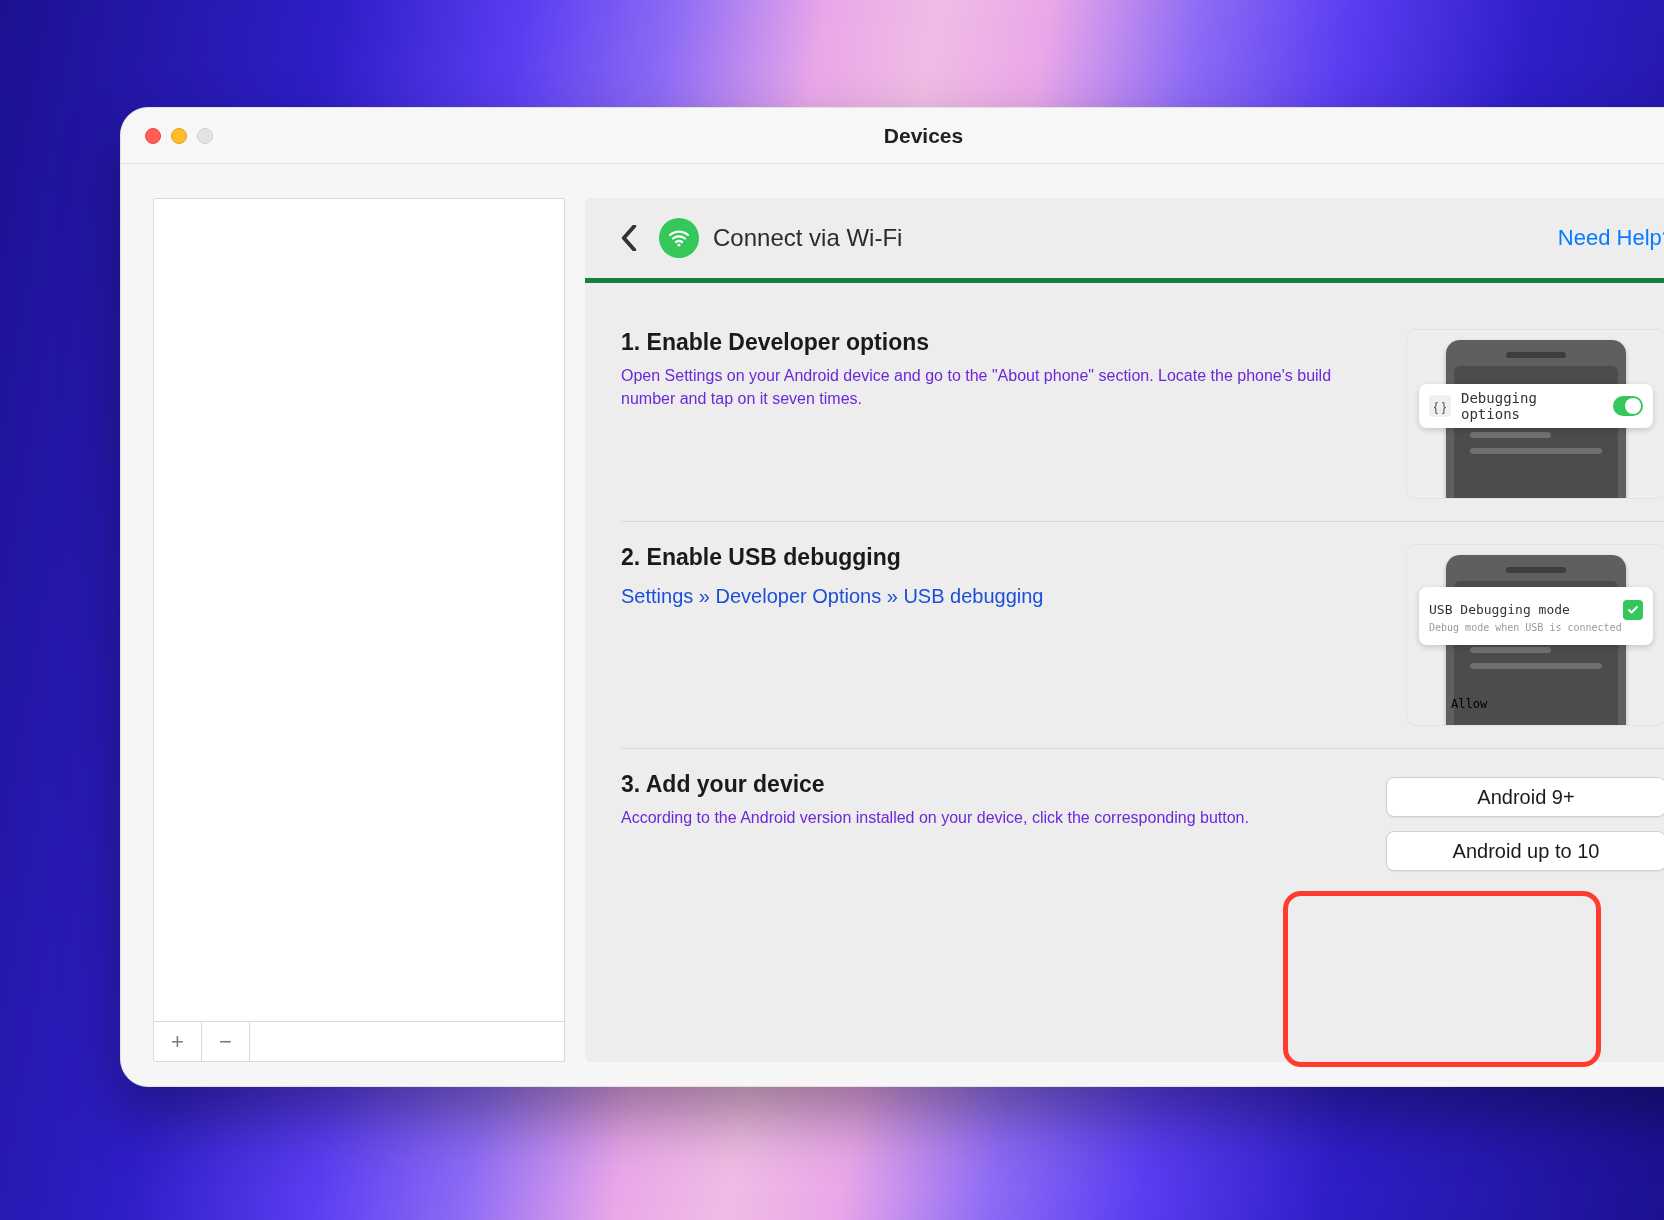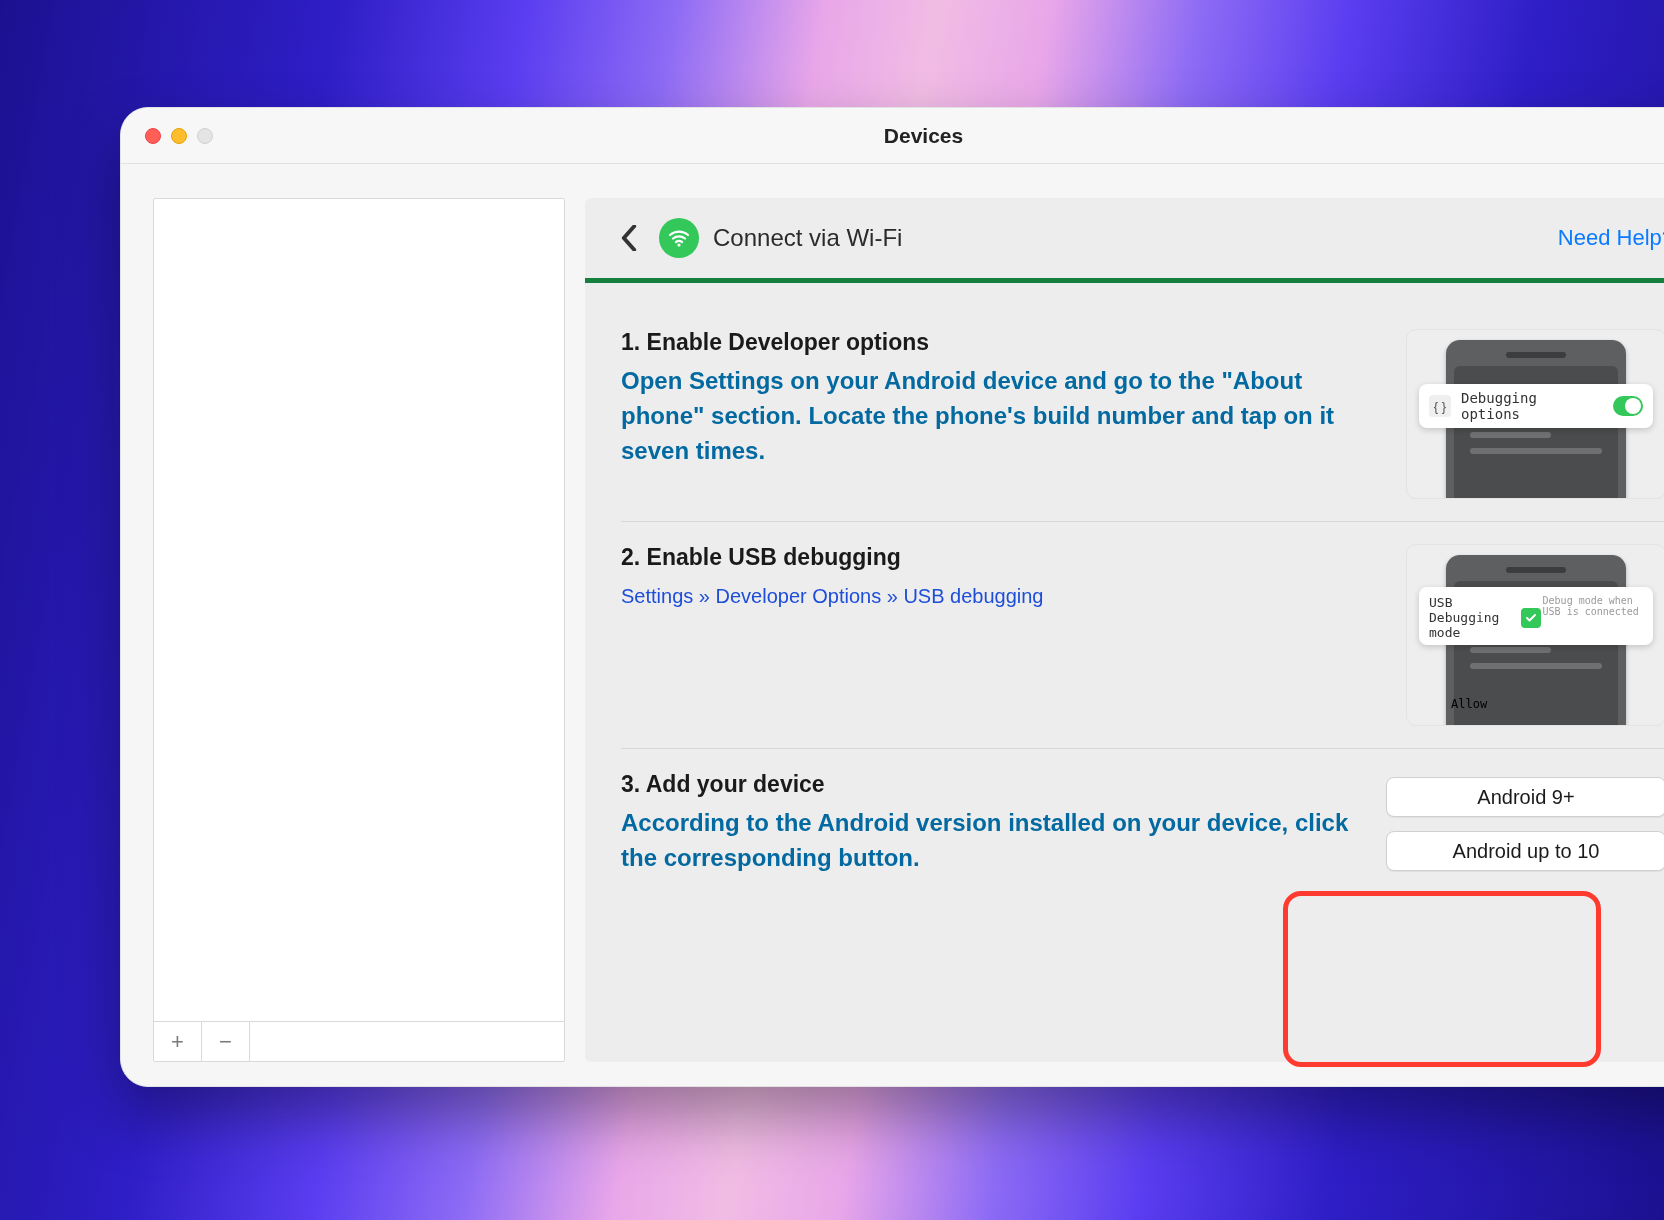--- a/index.html
+++ b/index.html
@@ -50,42 +50,42 @@
                 display:flex; align-items:center; justify-content:center; }
   .wifi-badge svg { width:24px; height:24px; }
   .main-title { font-size:24px; font-weight:500; color:#2b2b2b; }
   .spacer { flex:1; }
   .help-link { color:#0a7aff; font-size:22px; font-weight:500; cursor:pointer; }
   .steps { padding: 24px 36px; display:flex; flex-direction:column; }
   .step { display:flex; gap:28px; padding:22px 0; border-bottom:1px solid #d8d8d8; }
   .step:last-child { border-bottom:none; }
   .step-text { flex:1; min-width:0; }
   .step-title { font-size:23px; font-weight:800; color:#1a1a1a; margin-bottom:8px; }
-  .step-desc { font-size:24px; font-weight:700; color:#0369a1; line-height:1.45; }
+  .step-desc { font-size:16px; font-weight:400; color:#6d28d9; line-height:1.45; }
   .step-path { font-size:20px; color:#1d4ed8; margin-top:14px; }
   .illus { width:260px; flex-shrink:0; border:1px solid #e3e3e3; border-radius:10px;
            background:#eee; overflow:hidden; position:relative; }
   .phone { position:absolute; left:50%; transform:translateX(-50%); top:10px; width:180px;
            background:#5d5f61; border-radius:14px 14px 0 0; padding:8px 8px 0 8px; height:190px; box-shadow:0 2px 4px rgba(0,0,0,.25);}
   .phone-spk { width:60px; height:6px; background:#3c3d3e; margin:4px auto 8px; border-radius:3px; }
   .phone-screen { background:#4a4c4d; border-radius:6px 6px 0 0; height:160px; padding:8px; }
   .ph-line { height:6px; background:#6e7071; border-radius:3px; margin:10px 8px; }
   .ph-line.short { width:55%; }
   .callout { position:absolute; top:54px; left:12px; right:12px; background:#fff;
              border-radius:8px; box-shadow:0 2px 6px rgba(0,0,0,.18); height:44px;
              display:flex; align-items:center; padding:0 10px; gap:10px; }
   .callout .ic { width:22px; height:22px; border-radius:4px; background:#efefef;
                  display:flex; align-items:center; justify-content:center; font-size:13px; color:#555; }
   .callout .lbl { font-family:ui-monospace,Menlo,monospace; font-size:14px; color:#333; flex:1; }
   .switch { width:30px; height:20px; border-radius:10px; background:#34c759; position:relative; }
   .switch::after { content:""; position:absolute; right:2px; top:2px; width:16px; height:16px;
                    background:#fff; border-radius:50%; }
   .check { width:20px; height:20px; border-radius:4px; background:#34c759; display:flex; align-items:center; justify-content:center; }
   .check svg { width:12px; height:12px; }
-  .illus2 .callout { height:58px; top:42px; flex-direction:row; align-items:flex-start;
+  .illus2 .callout { height:58px; top:42px; flex-direction:column; align-items:flex-start;
                      justify-content:center; gap:2px; padding:8px 10px; }
   .illus2 .callout .row { display:flex; align-items:center; width:100%; gap:8px; }
   .illus2 .lbl2 { font-family:ui-monospace,Menlo,monospace; font-size:13px; color:#333; flex:1; }
   .illus2 .sub { font-family:ui-monospace,Menlo,monospace; font-size:10px; color:#9a9a9a; }
   .illus2 .allow { position:absolute; bottom:14px; left:44px; font-family:ui-monospace,Menlo,monospace; font-size:12px; color:#000000; }
   .btn-col { width:280px; flex-shrink:0; display:flex; flex-direction:column; gap:14px; padding-top:6px; }
   .mac-btn { height:40px; background:#fff; border:1px solid #d0d0d0; border-radius:8px;
              font-size:20px; color:#1a1a1a; display:flex; align-items:center; justify-content:center;
              box-shadow:0 1px 1px rgba(0,0,0,.06); cursor:pointer; }
   .highlight { position:absolute; border:5px solid #ff3b30; border-radius:18px; pointer-events:none; }

